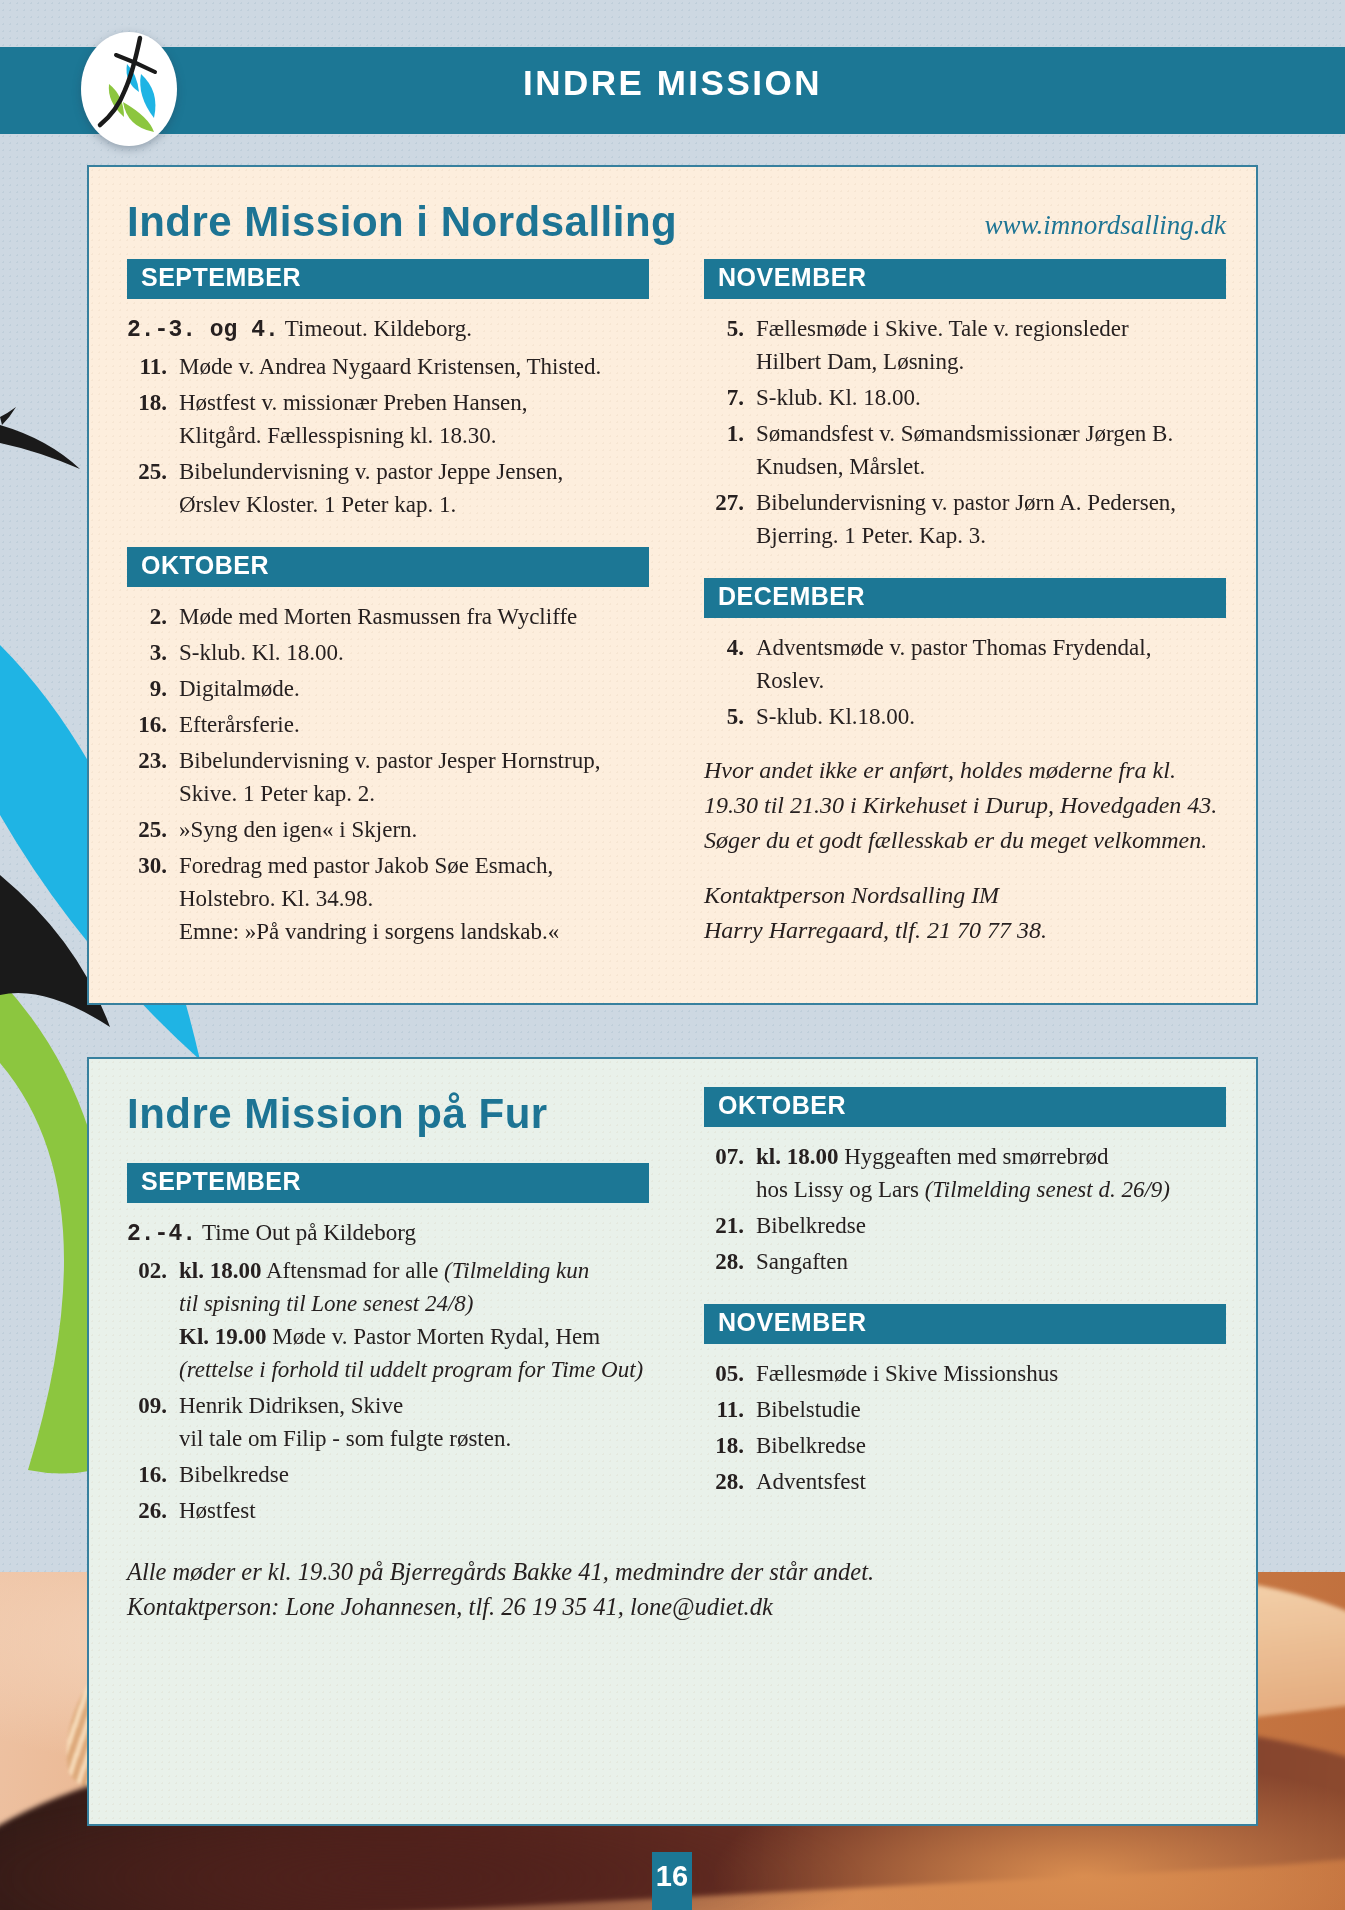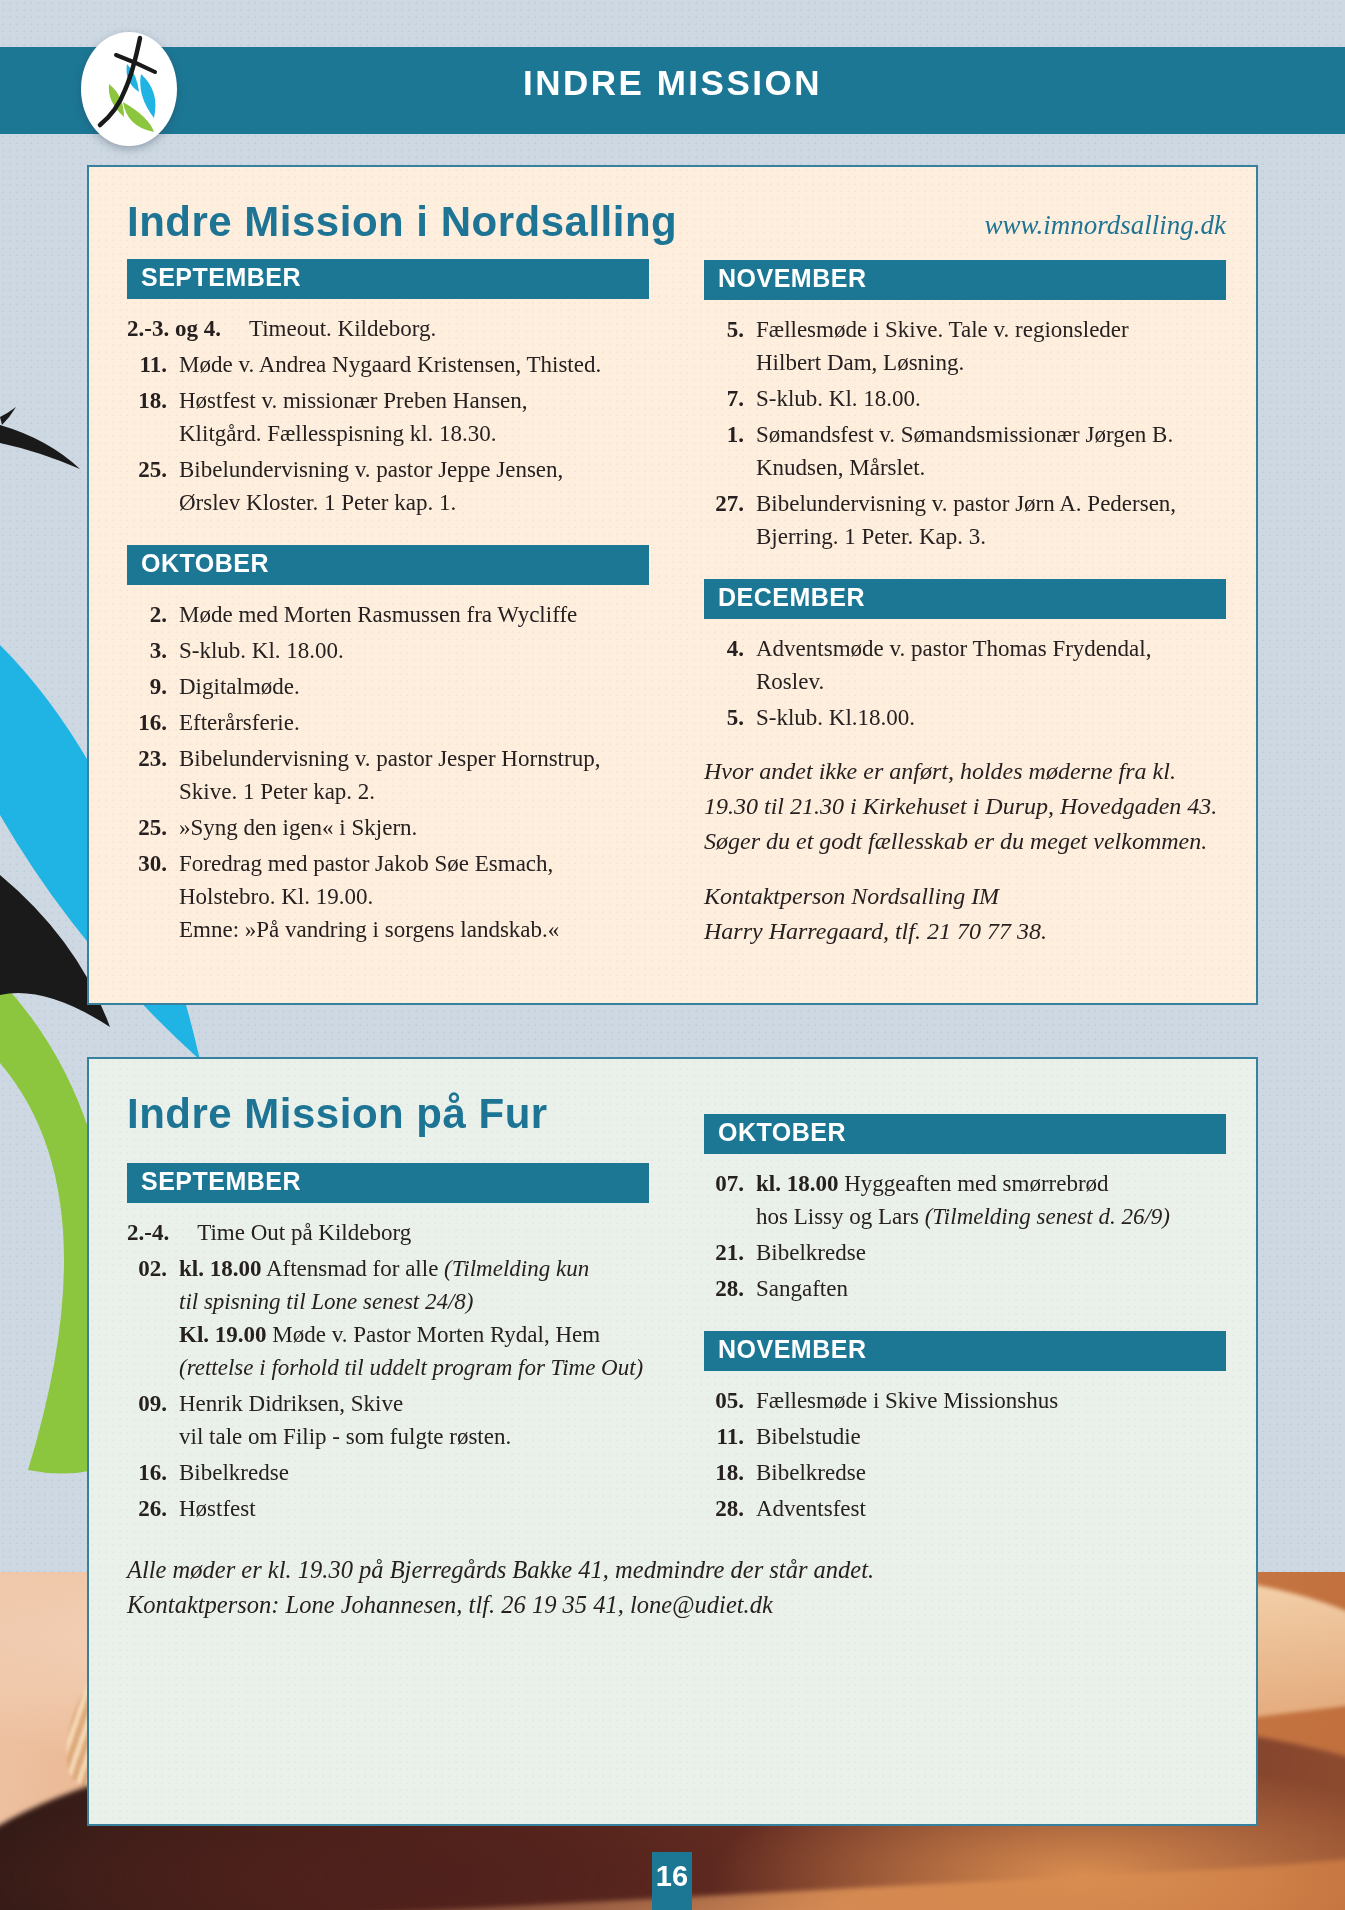--- a/index.html
+++ b/index.html
@@ -55,21 +55,21 @@
   .card-head{display:flex;justify-content:space-between;align-items:flex-end;}
   .card-title{
     font-family:"Liberation Sans",sans-serif;font-weight:700;
     font-size:42px;color:#1d7494;letter-spacing:.5px;line-height:1.1;
     padding-top:6px;
   }
   .website{
     font-style:italic;font-size:27px;color:#1d7494;padding-bottom:4px;
   }
 
-  .cols{display:flex;justify-content:space-between;align-items:flex-end;}
+  .cols{display:flex;justify-content:space-between;align-items:flex-start;}
   .col{width:522px;}
 
   .mbar{
     background:#1c7795;color:#fff;
     font-family:"Liberation Sans",sans-serif;font-weight:700;
     font-size:25px;letter-spacing:.5px;
     padding:4px 10px 7px 14px;
     margin:26px 0 13px 0;
     box-sizing:border-box;
   }
@@ -78,21 +78,21 @@
 
   .ev{
     position:relative;padding-left:52px;
     font-size:23px;line-height:33px;margin-bottom:3px;
   }
   .ev .d{
     position:absolute;left:0;top:0;width:40px;text-align:right;font-weight:700;
   }
   .ev.inline{padding-left:0;}
   .ev.inline .d{
-    position:static;display:inline;width:auto;margin-right:28px;
+    position:static;display:inline;width:auto;margin-right:6px;font-family:Liberation Mono, monospace;
   }
   .ev .b{font-weight:700;}
   .ev .i{font-style:italic;}
 
   .note{
     font-style:italic;font-size:24px;line-height:35px;margin-top:20px;
   }
   .card-footer{
     font-style:italic;font-size:24.5px;line-height:35px;margin-top:24px;
   }
@@ -184,21 +184,21 @@
         <div class="ev"><span class="d">11.</span><span class="n">Møde v. Andrea Nygaard Kristensen, Thisted.</span></div>
         <div class="ev"><span class="d">18.</span><span class="n">Høstfest v. missionær Preben Hansen,</span><br><span class="n">Klitgård. Fællesspisning kl. 18.30.</span></div>
         <div class="ev"><span class="d">25.</span><span class="n">Bibelundervisning v. pastor Jeppe Jensen,</span><br><span class="n">Ørslev Kloster. 1 Peter kap. 1.</span></div>
         <div class="mbar">OKTOBER</div>
         <div class="ev"><span class="d">2.</span><span class="n">Møde med Morten Rasmussen fra Wycliffe</span></div>
         <div class="ev"><span class="d">3.</span><span class="n">S-klub. Kl. 18.00.</span></div>
         <div class="ev"><span class="d">9.</span><span class="n">Digitalmøde.</span></div>
         <div class="ev"><span class="d">16.</span><span class="n">Efterårsferie.</span></div>
         <div class="ev"><span class="d">23.</span><span class="n">Bibelundervisning v. pastor Jesper Hornstrup,</span><br><span class="n">Skive. 1 Peter kap. 2.</span></div>
         <div class="ev"><span class="d">25.</span><span class="n">»Syng den igen« i Skjern.</span></div>
-        <div class="ev"><span class="d">30.</span><span class="n">Foredrag med pastor Jakob Søe Esmach,</span><br><span class="n">Holstebro. Kl. 19.00.</span><br><span class="n">Emne: »På vandring i sorgens landskab.«</span></div>
+        <div class="ev"><span class="d">30.</span><span class="n">Foredrag med pastor Jakob Søe Esmach,</span><br><span class="n">Holstebro. Kl. 34.98.</span><br><span class="n">Emne: »På vandring i sorgens landskab.«</span></div>
       </div>
     <div class="col" id="ns-right">
         <div class="mbar">NOVEMBER</div>
         <div class="ev"><span class="d">5.</span><span class="n">Fællesmøde i Skive. Tale v. regionsleder</span><br><span class="n">Hilbert Dam, Løsning.</span></div>
         <div class="ev"><span class="d">7.</span><span class="n">S-klub. Kl. 18.00.</span></div>
         <div class="ev"><span class="d">1.</span><span class="n">Sømandsfest v. Sømandsmissionær Jørgen B.</span><br><span class="n">Knudsen, Mårslet.</span></div>
         <div class="ev"><span class="d">27.</span><span class="n">Bibelundervisning v. pastor Jørn A. Pedersen,</span><br><span class="n">Bjerring. 1 Peter. Kap. 3.</span></div>
         <div class="mbar">DECEMBER</div>
         <div class="ev"><span class="d">4.</span><span class="n">Adventsmøde v. pastor Thomas Frydendal,</span><br><span class="n">Roslev.</span></div>
         <div class="ev"><span class="d">5.</span><span class="n">S-klub. Kl.18.00.</span></div>

